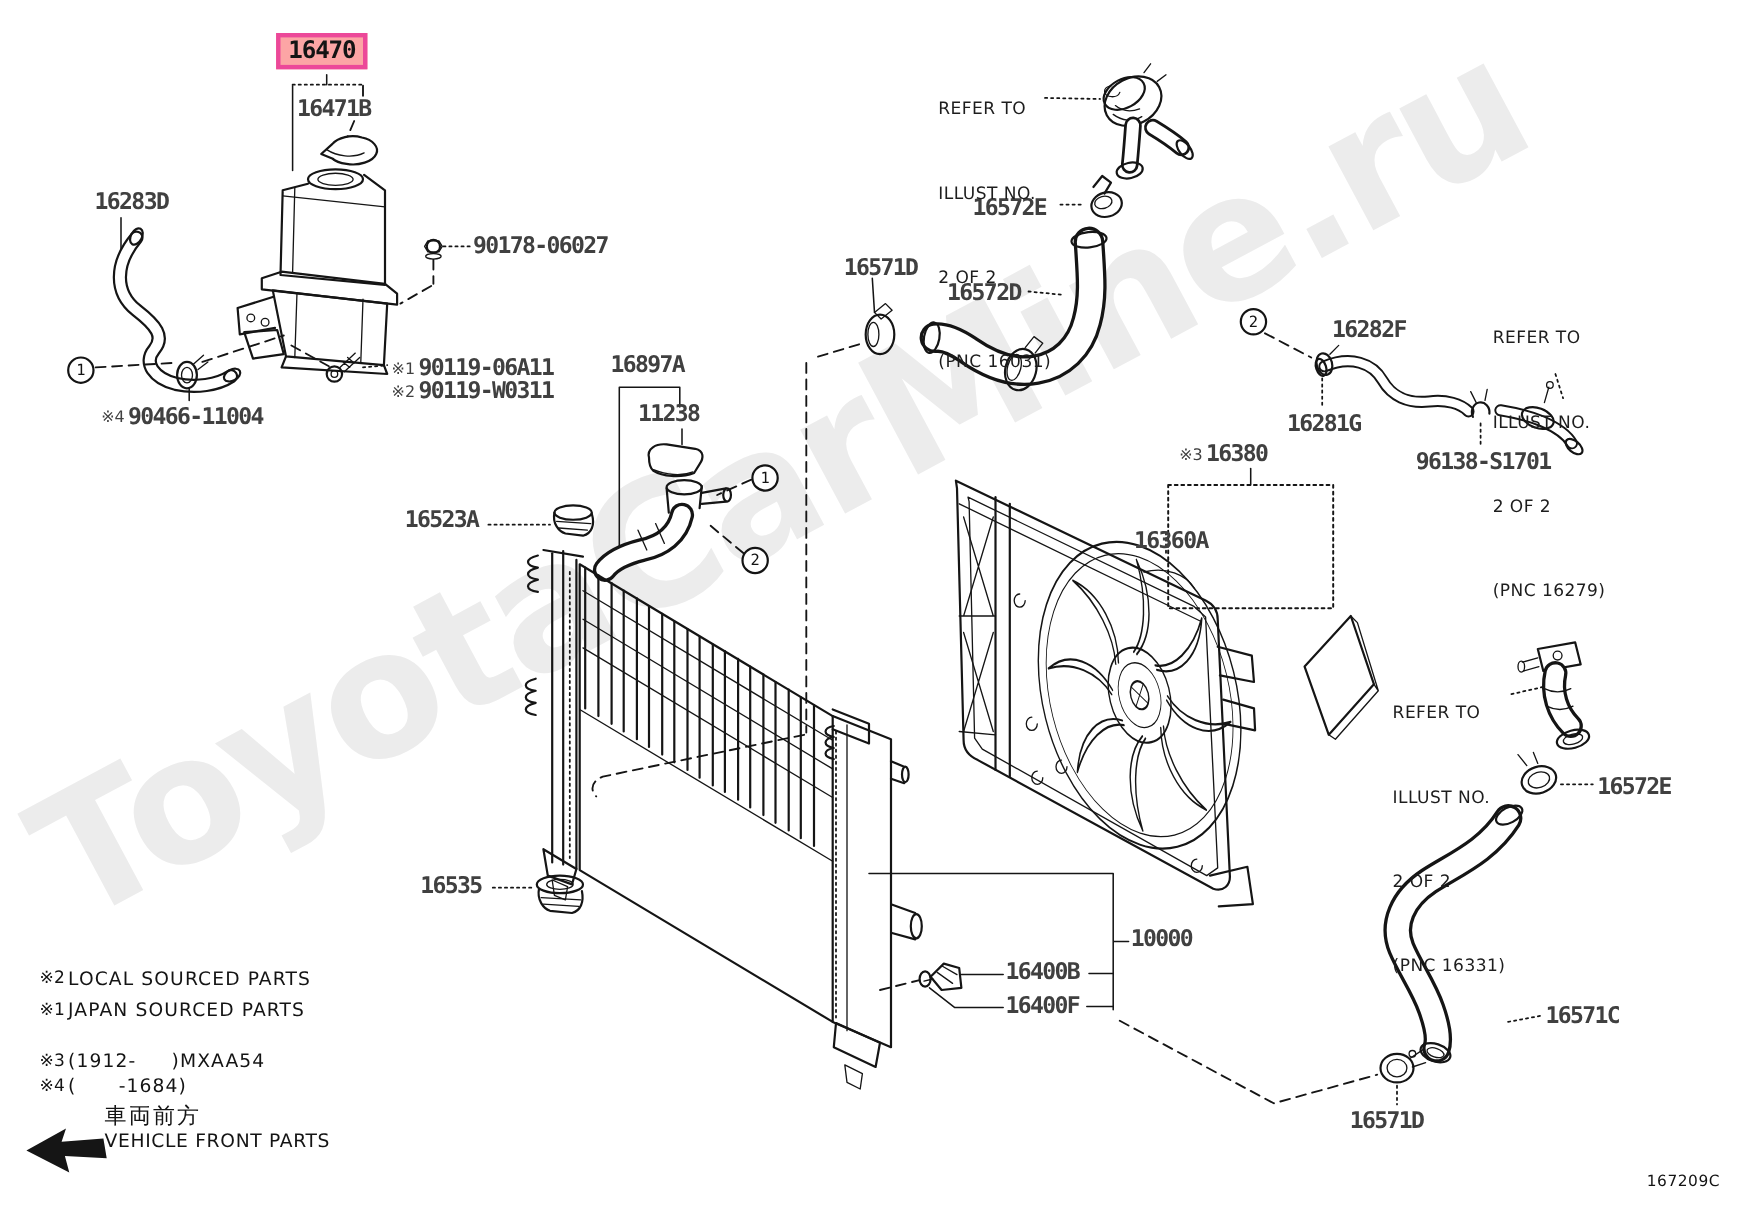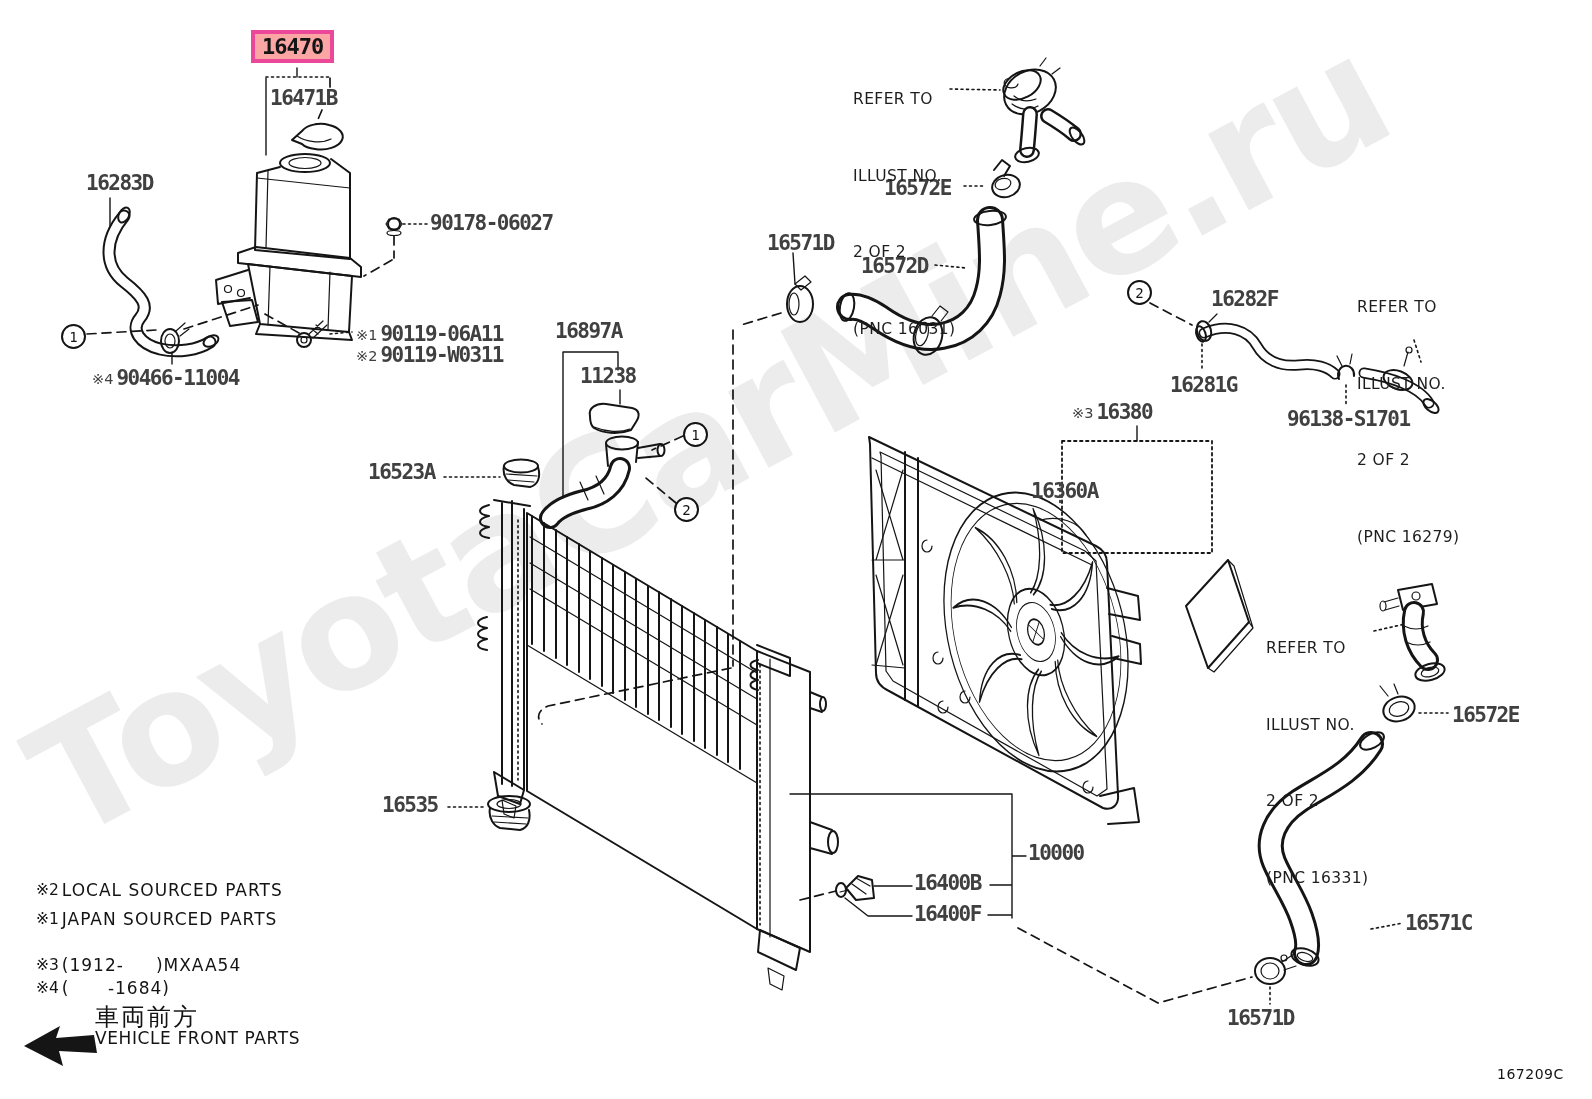--- a/index.html
+++ b/index.html
@@ -30,21 +30,21 @@
        letter-spacing:0;margin-right:3px;vertical-align:1.5px}
   .ref{position:absolute;font-size:15.5px;letter-spacing:.4px;line-height:25.5px;
        color:#1d1d1d;white-space:pre}
   .legend-row{position:absolute;font-size:17px;letter-spacing:1px;white-space:pre}
   .legend-row .pfx{font-size:15.5px;vertical-align:1px}
   .badge{position:absolute;width:25px;height:25px;border:2px solid #141414;border-radius:50%;
        background:#fff;display:flex;align-items:center;justify-content:center;
        font-family:"DejaVu Sans Mono",monospace;font-size:14px}
   .hl{position:absolute;left:251px;top:30px;border:4px solid #ec4899;background:#fca5a5;padding:0 7px}
   .hl .hnum{font-family:"DejaVu Sans Mono",monospace;font-weight:bold;font-size:22px;letter-spacing:-1px}
-  .jp{position:absolute;font-size:24px;letter-spacing:2px}
+  .jp{position:absolute;font-size:20px;letter-spacing:2px}
   .en{position:absolute;font-size:17px;letter-spacing:.6px}
   .docnum{position:absolute;font-size:14px;letter-spacing:.5px}
 </style>
 </head>
 <body>
 
 <div class="stage">
 
   <div class="watermark">ToyotaCarMine.ru</div>
 

